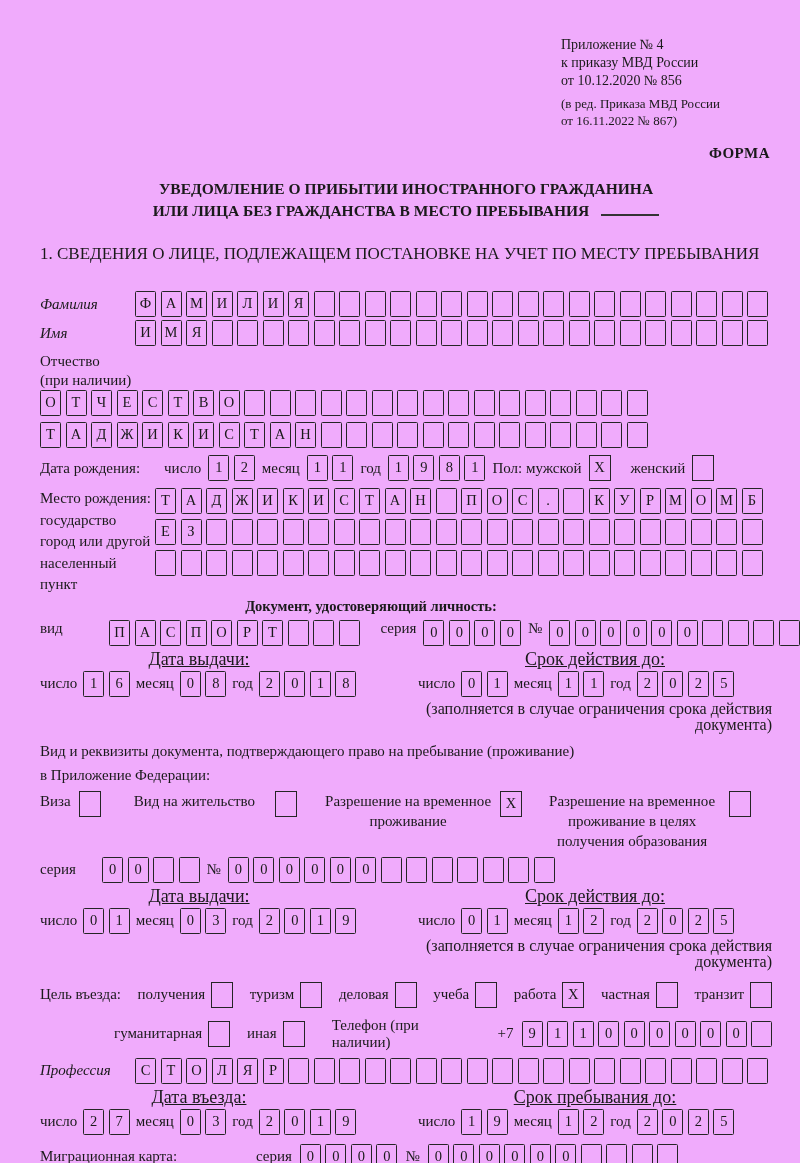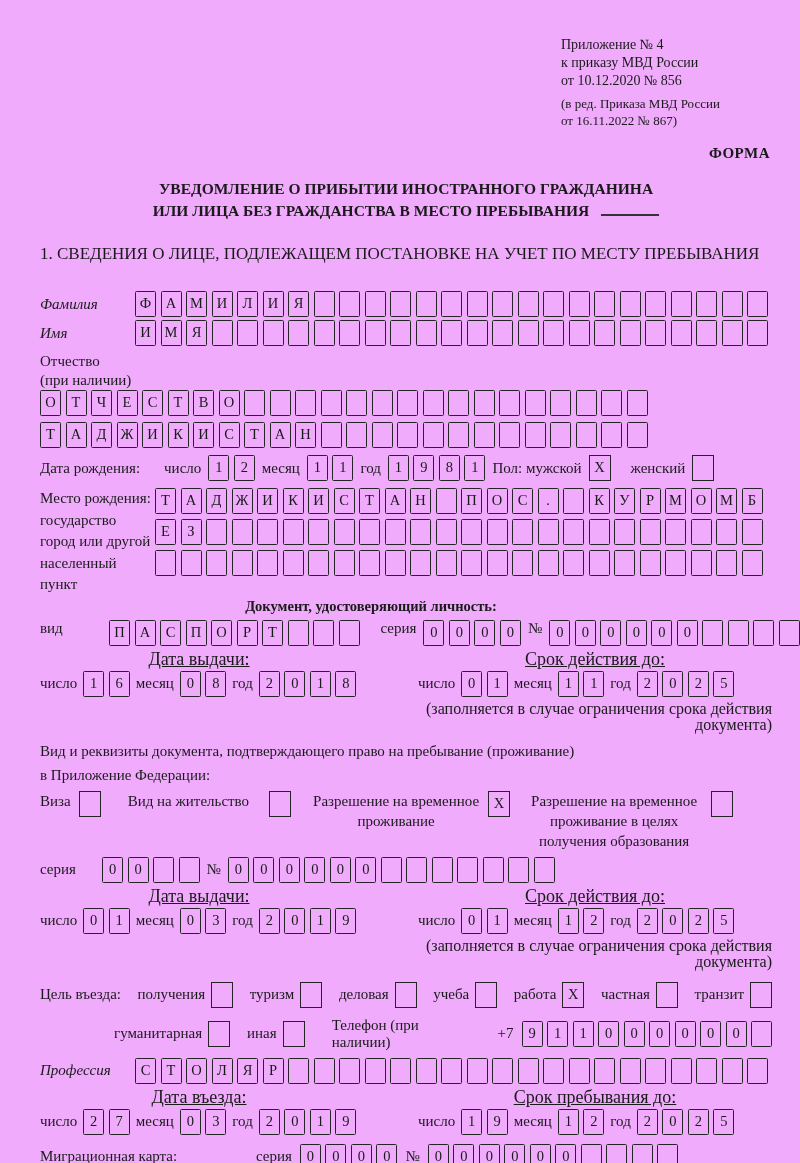--- a/index.html
+++ b/index.html
@@ -48,21 +48,21 @@
 
   .date-pair { display:flex; margin-top:5px; }
   .dp-col.left { width:378px; flex:0 0 auto; }
   .dp-col.right { flex:1; }
   .dp-head { text-align:center; font-size:18px; line-height:17px;text-decoration:underline; }
   .dp-head.left-head { margin-right:60px; }
   .dp-row { display:flex; align-items:center; gap:6px; margin-top:3px; }
   .dp-note { text-align:right; font-size:16px; line-height:16px; margin-top:4px; }
 
   .res-line { font-size:15px; line-height:24px; }
-  .visa-row { display:flex; align-items:flex-start; margin-top:4px; gap:9px; }
+  .visa-row { display:flex; align-items:flex-start; margin-top:4px; gap:15px; }
   .opt { display:flex; align-items:flex-start; gap:8px; }
   .opt .olbl { text-align:center; line-height:20px; }
   .opt .olbl.wide1 { width:168px; }
   .opt .olbl.wide2 { width:178px; }
 
   .series-row { display:flex; align-items:center; gap:7px; margin:6px 0 2px; }
 
   .purpose-row { display:flex; align-items:center; justify-content:space-between; margin-top:12px; }
   .pair { display:flex; align-items:center; gap:6px; }
   .purpose-row2 { display:flex; align-items:center; margin:9px 0 7px 74px; gap:17px; }

